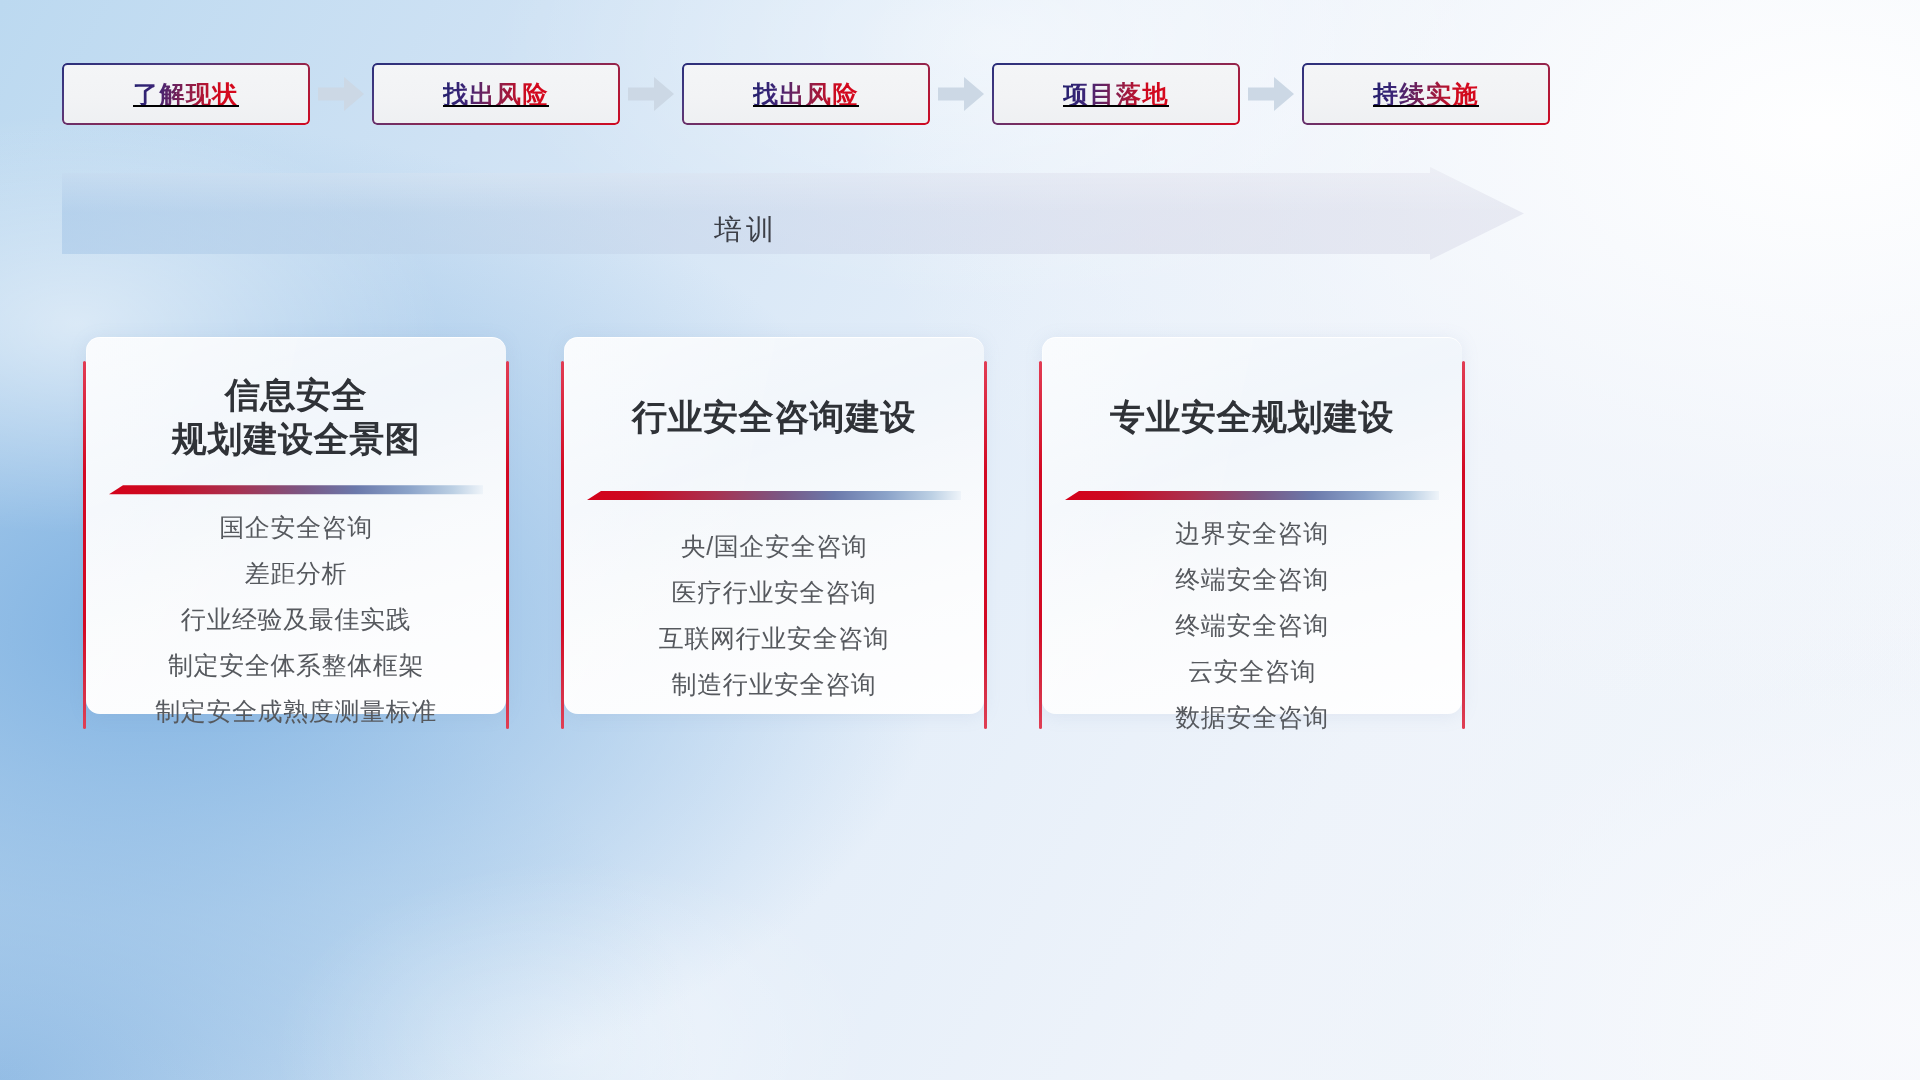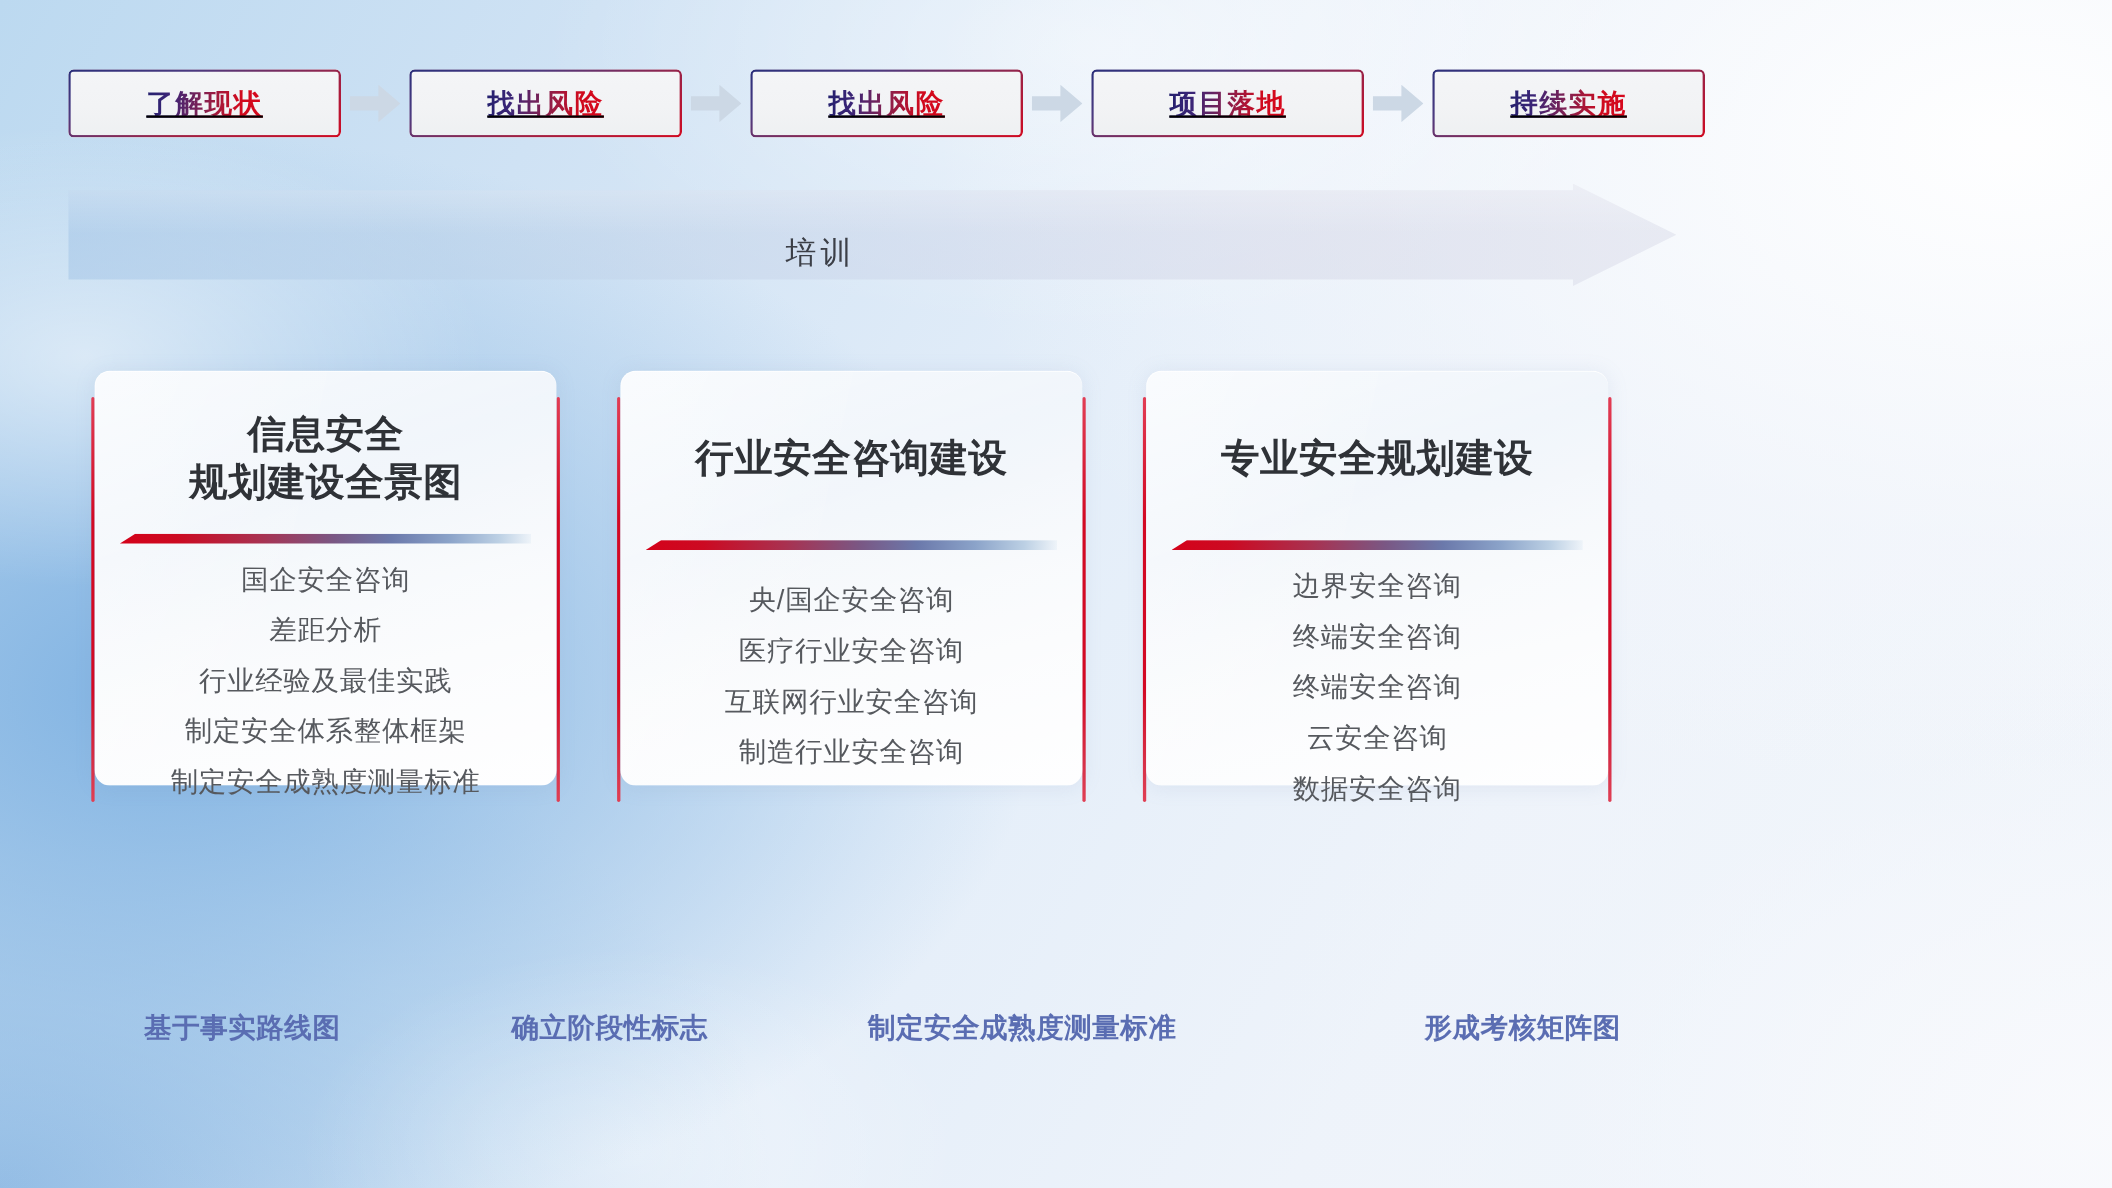--- a/index.html
+++ b/index.html
@@ -272,20 +272,14 @@
           <li>边界安全咨询</li>
           <li>终端安全咨询</li>
           <li>终端安全咨询</li>
           <li>云安全咨询</li>
           <li>数据安全咨询</li>
         </ul>
       </div>
     </div>
   </div>
 
-  <div id="bottom-labels">
-    <div class="blabel" id="bl0">基于事实路线图</div>
-    <div class="blabel" id="bl1">确立阶段性标志</div>
-    <div class="blabel" id="bl2">制定安全成熟度测量标准</div>
-    <div class="blabel" id="bl3">形成考核矩阵图</div>
-  </div>
 
 </div>
 
 </body></html>

